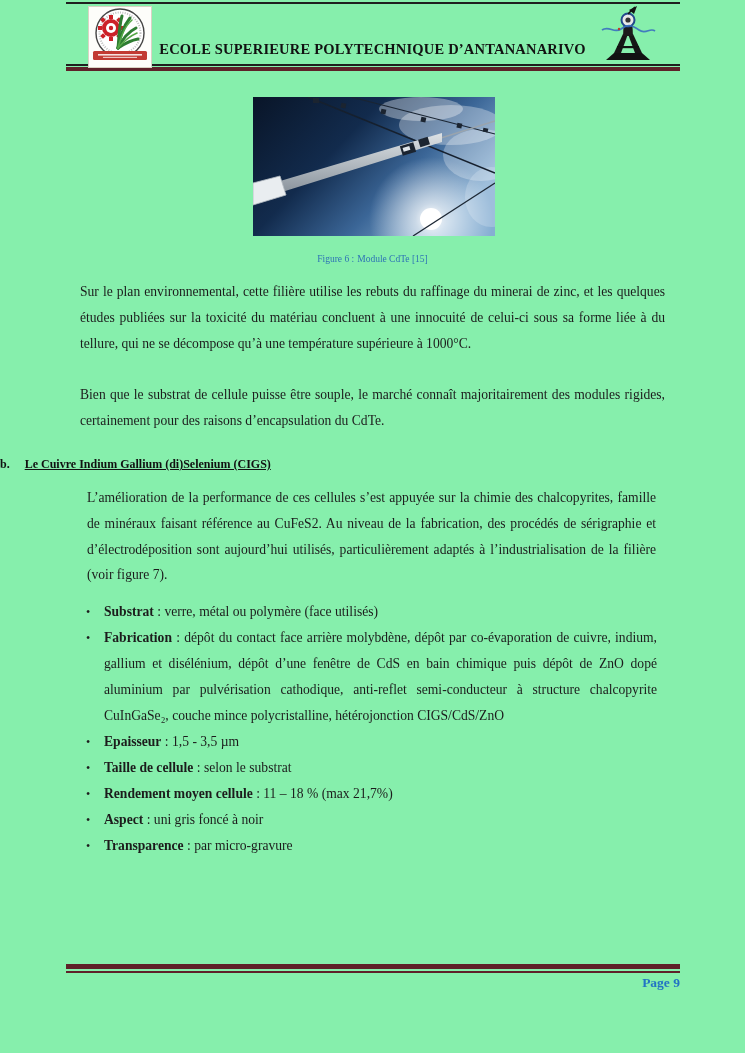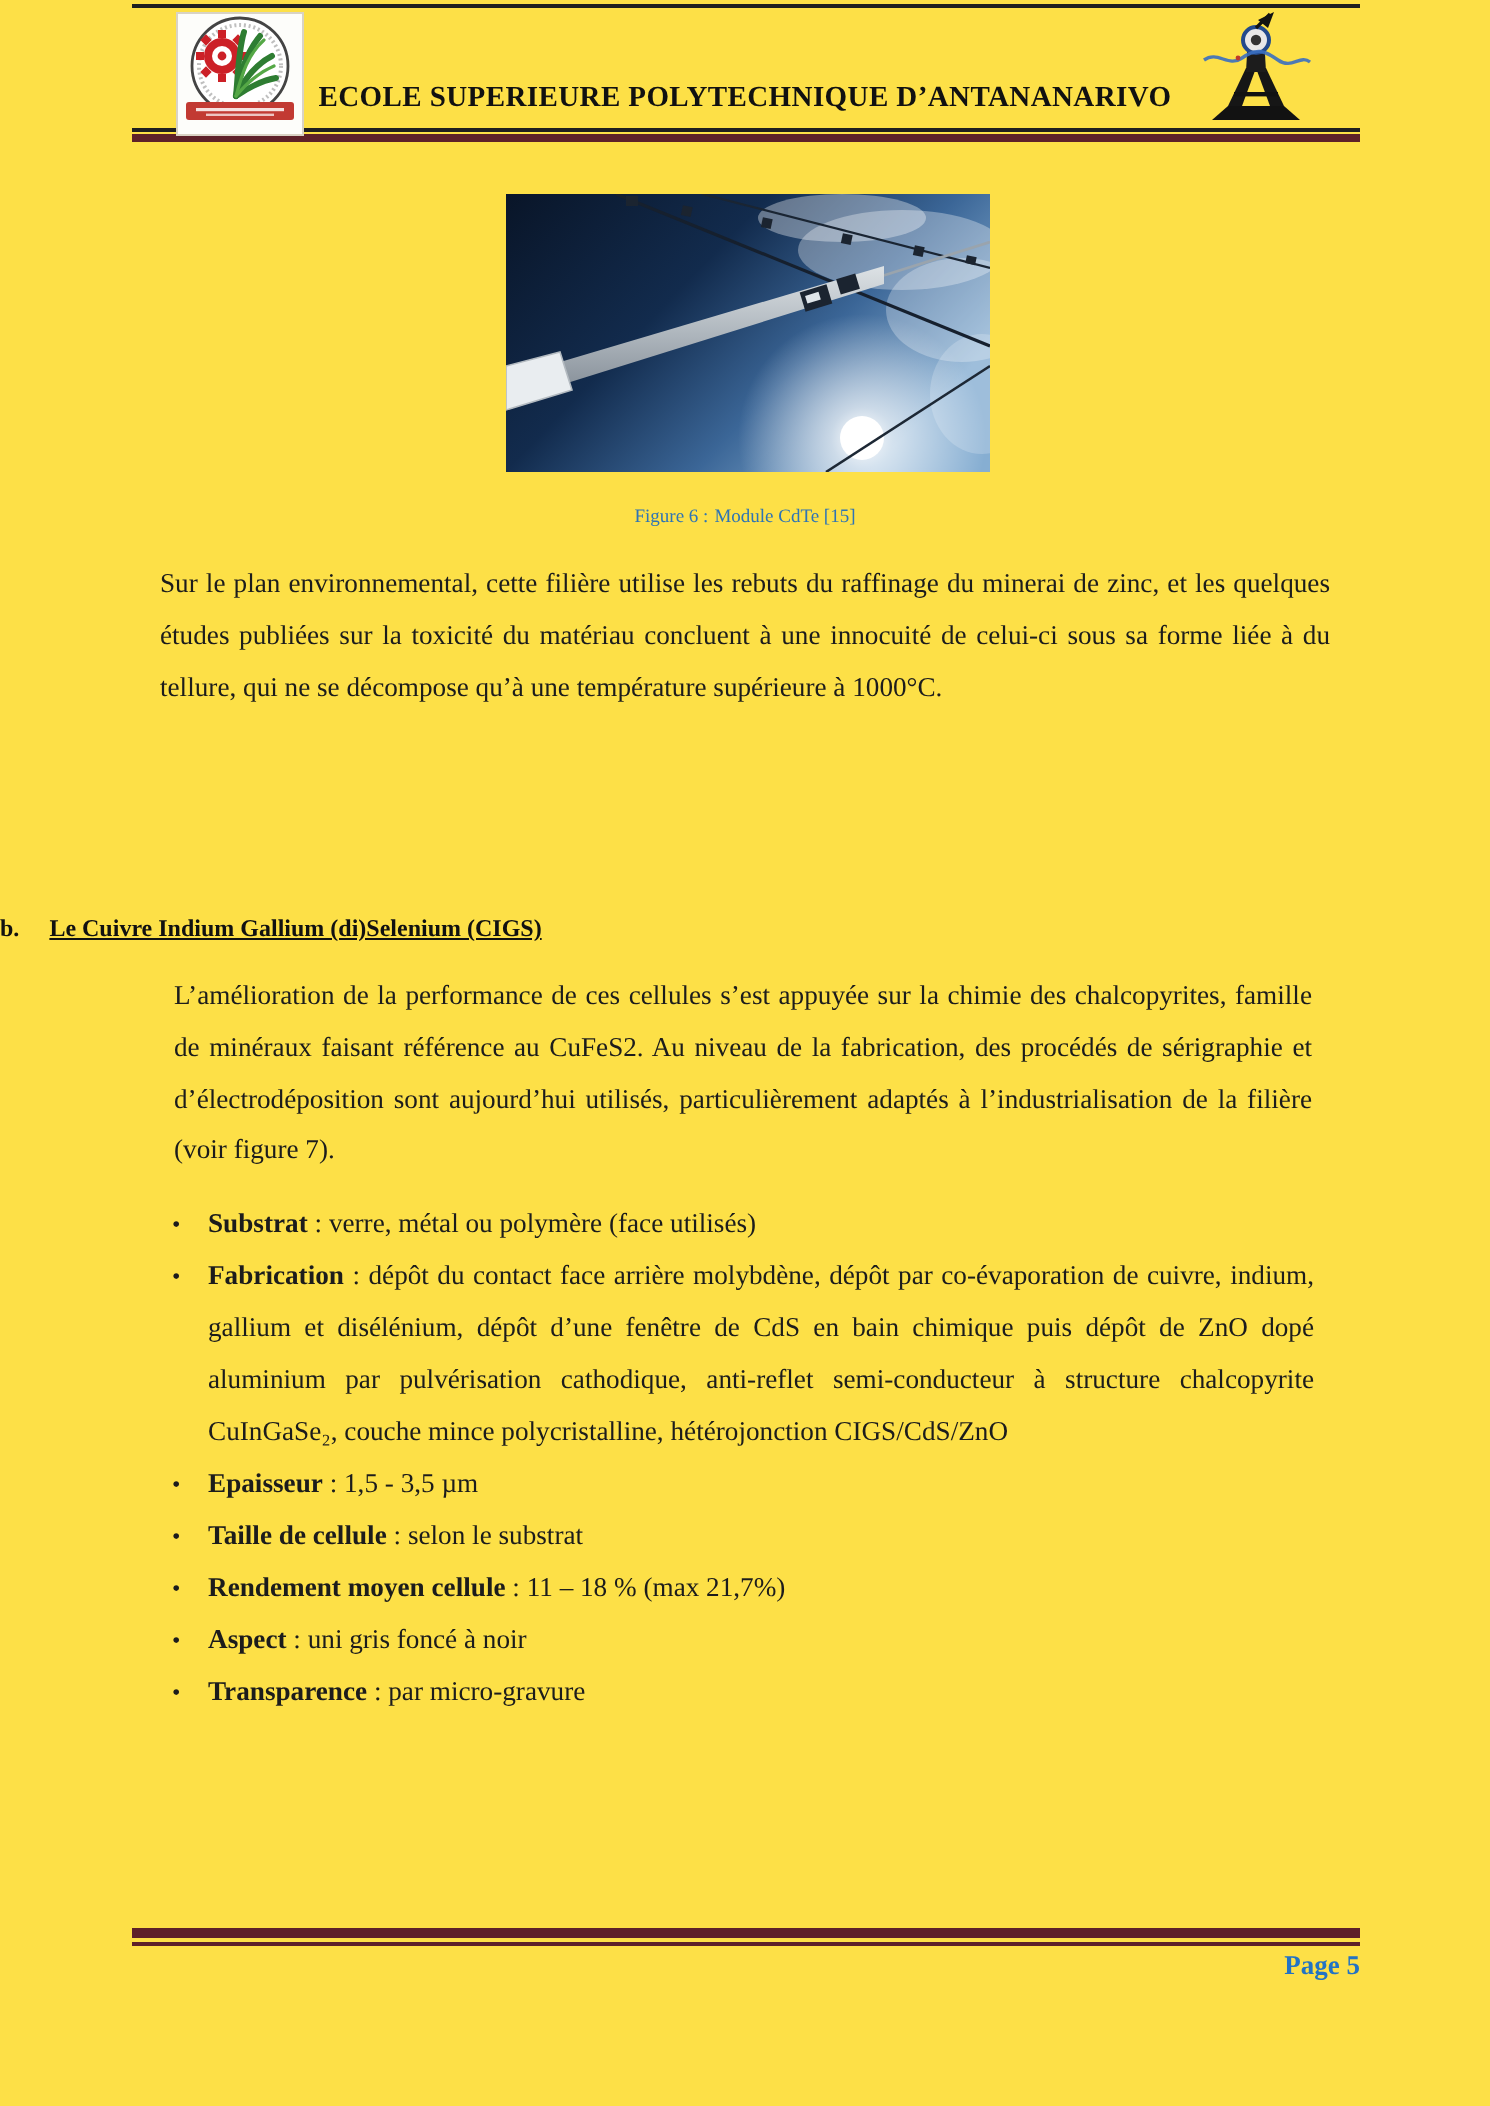--- a/index.html
+++ b/index.html
@@ -1,17 +1,17 @@
 <!DOCTYPE html>
 <html><head>
 <meta charset="utf-8">
 <style>
   html,body { margin:0; padding:0; background:#ffffff; }
   .page {
-    position:relative; width:745px; height:1053px; background:#fde047;
+    position:relative; width:745px; height:1053px; background:#86efac;
     font-family:"Liberation Serif","DejaVu Serif",serif; color:#1c1c1c;
     overflow:hidden;
   }
   .rule { position:absolute; left:66px; width:614px; }
   .topline    { top:2px;   height:2px; background:#1f1f1f; }
   .hdr-black  { top:64px;  height:2px; background:#1f1f1f; }
   .hdr-maroon { top:67px;  height:4px; background:#5e2129; }
   .ftr-maroon { top:964px; height:5px; background:#5e2129; }
   .ftr-thin   { top:971px; height:2px; background:#5e2129; }
 
@@ -181,20 +181,21 @@
       </g>
       <rect x="150" y="50" width="7" height="4" fill="#dfe5ea" transform="rotate(-17 153 52)"></rect>
     </svg>
   </div>
 
   <div class="caption">
     <span class="cap-label">Figure 6 :</span><span class="cap-text">Module CdTe [15]</span>
   </div>
 
   <div class="para p1">Sur le plan environnemental, cette filière utilise les rebuts du raffinage du minerai de zinc, et les quelques études publiées sur la toxicité du matériau concluent à une innocuité de celui-ci sous sa forme liée à du tellure, qui ne se décompose qu’à une température supérieure à 1000°C.</div>
+  <div class="para p2">Bien que le substrat de cellule puisse être souple, le marché connaît majoritairement des modules rigides, certainement pour des raisons d’encapsulation du CdTe.</div>
 
   <div class="heading">
     <span class="h-marker">b.</span><span class="h-title">Le Cuivre Indium Gallium (di)Selenium (CIGS)</span>
   </div>
 
   <div class="para p3">L’amélioration de la performance de ces cellules s’est appuyée sur la chimie des chalcopyrites, famille de minéraux faisant référence au CuFeS2. Au niveau de la fabrication, des procédés de sérigraphie et d’électrodéposition sont aujourd’hui utilisés, particulièrement adaptés à l’industrialisation de la filière (voir figure 7).</div>
 
   <ul class="blist">
     <li>
       <span class="marker">•</span><span class="blab">Substrat</span><span class="sep"> : </span><span>verre, métal ou polymère (face utilisés)</span>
@@ -212,15 +213,15 @@
       <span class="marker">•</span><span class="blab">Rendement moyen cellule</span><span class="sep"> : </span><span>11 – 18 % (max 21,7%)</span>
     </li>
     <li>
       <span class="marker">•</span><span class="blab">Aspect</span><span class="sep"> : </span><span>uni gris foncé à noir</span>
     </li>
     <li>
       <span class="marker">•</span><span class="blab">Transparence</span><span class="sep"> : </span><span>par micro-gravure</span>
     </li>
   </ul>
 
-  <div class="pagenum">Page 5</div>
+  <div class="pagenum">Page 9</div>
 
 </div>
 
 </body></html>

